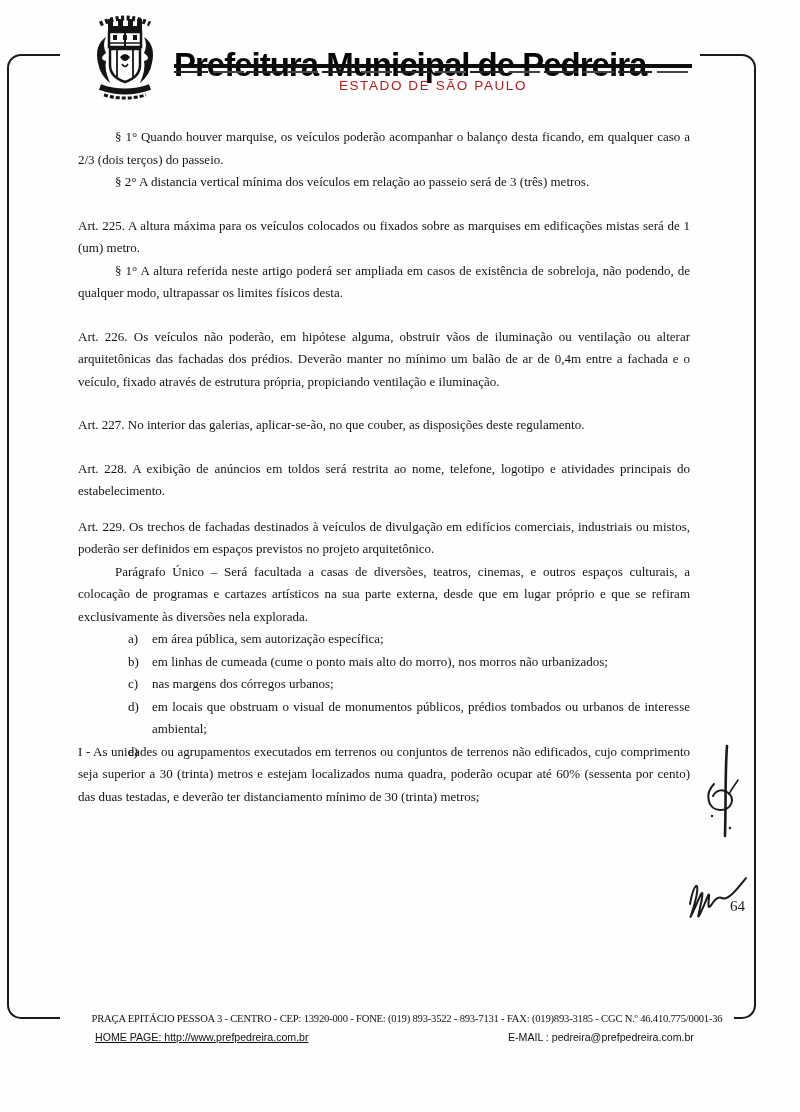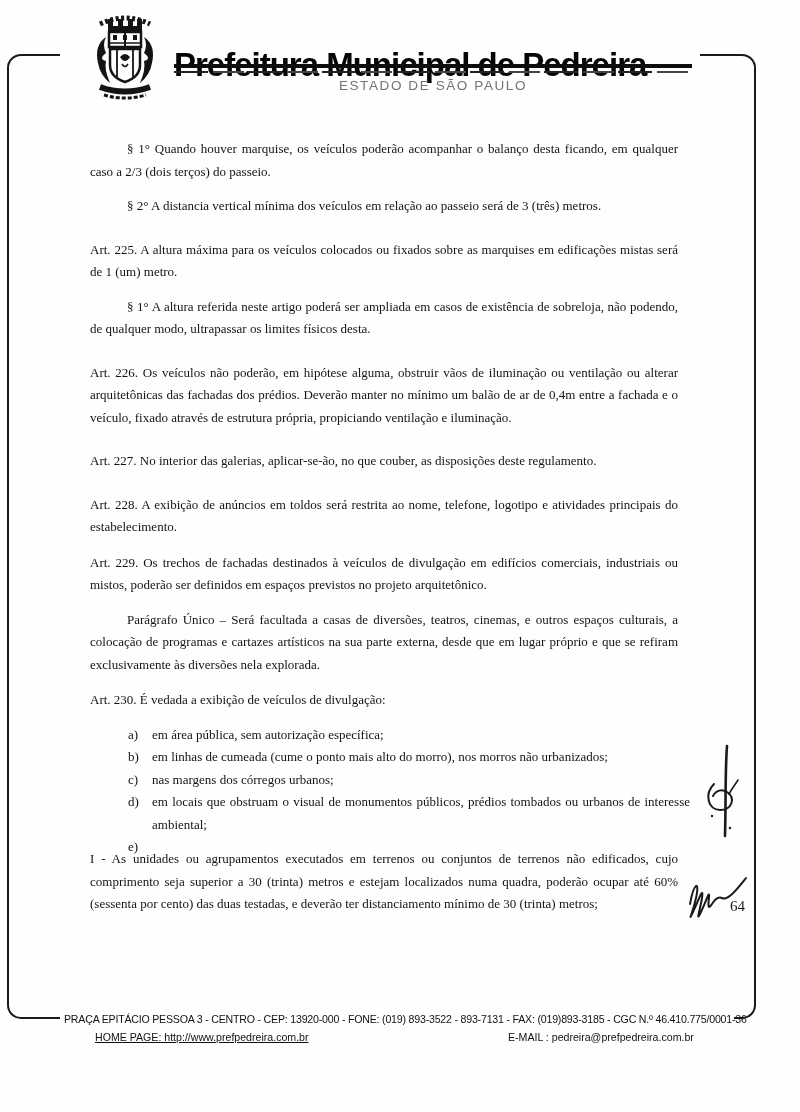--- a/index.html
+++ b/index.html
@@ -24,44 +24,44 @@
     font-family:"Liberation Sans", sans-serif;font-weight:bold;
     font-size:33px;letter-spacing:-1px;white-space:nowrap;color:#050505;
   }
   .title-rule-1{position:absolute;left:174px;top:64px;width:518px;height:4px;background:#0d0d0d;z-index:3;}
   .title-rule-2{
     position:absolute;left:174px;top:71px;width:518px;height:2px;z-index:3;
     background:repeating-linear-gradient(90deg,#222 0 34px,transparent 34px 39px,#444 39px 70px,transparent 70px 74px);
   }
   .state-subtitle{
     position:absolute;left:174px;top:78px;width:518px;text-align:center;z-index:3;
-    font-family:"Liberation Sans", sans-serif;font-size:13.5px;letter-spacing:1.6px;color:#737373;
+    font-family:"Liberation Sans", sans-serif;font-size:13.5px;letter-spacing:1.6px;color:#b91c1c;
   }
   
   .doc-body{
     position:absolute;left:78px;top:126px;width:612px;z-index:3;
     font-size:13px;line-height:22.5px;text-align:justify;color:#131313;
   }
-  .doc-body p{margin:12px;}
+  .doc-body p{margin:0;}
   .indent{text-indent:37px;}
   .gap{margin-top:21px !important;}
   .gap-sm{margin-top:13px !important;font-family:Liberation Serif, serif;}
   .item{position:relative;padding-left:74px;}
   .item-label{position:absolute;left:50px;top:0;}
   
   .ink-mark{position:absolute;left:700px;top:744px;z-index:4;}
   .signature-mark{position:absolute;left:684px;top:870px;z-index:4;}
   .page-number{
     position:absolute;left:730px;top:898px;width:40px;z-index:3;
     font-size:15px;color:#1a1a1a;
   }
   
   .footer-line1{
-    position:absolute;left:64px;top:1013px;width:674px;z-index:3;text-align:center;
-    font-family:Liberation Sans, sans-serif;font-size:10.6px;letter-spacing:-0.2px;
+    position:absolute;left:70px;top:1013px;width:674px;z-index:3;text-align:center;
+    font-family:Liberation Serif, serif;font-size:10.6px;letter-spacing:-0.2px;
     white-space:nowrap;color:#111;
   }
   .footer-homepage{
     position:absolute;left:95px;top:1031px;z-index:3;
     font-family:"Liberation Sans", sans-serif;font-size:10.6px;color:#111;text-decoration:underline;
   }
   .footer-email{
     position:absolute;left:508px;top:1031px;z-index:3;
     font-family:"Liberation Sans", sans-serif;font-size:10.6px;color:#111;
   }
@@ -106,21 +106,20 @@
 <div class="doc-body">
   <p class="indent">§ 1° Quando houver marquise, os veículos poderão acompanhar o balanço desta ficando, em qualquer caso a 2/3 (dois terços) do passeio.</p>
   <p class="indent">§ 2° A distancia vertical mínima dos veículos em relação ao passeio será de 3 (três) metros.</p>
   <p class="gap">Art. 225. A altura máxima para os veículos colocados ou fixados sobre as marquises em edificações mistas será de 1 (um) metro.</p>
   <p class="indent">§ 1° A altura referida neste artigo poderá ser ampliada em casos de existência de sobreloja, não podendo, de qualquer modo, ultrapassar os limites físicos desta.</p>
   <p class="gap">Art. 226. Os veículos não poderão, em hipótese alguma, obstruir vãos de iluminação ou ventilação ou alterar arquitetônicas das fachadas dos prédios. Deverão manter no mínimo um balão de ar de 0,4m entre a fachada e o veículo, fixado através de estrutura própria, propiciando ventilação e iluminação.</p>
   <p class="gap">Art. 227. No interior das galerias, aplicar-se-ão, no que couber, as disposições deste regulamento.</p>
   <p class="gap">Art. 228. A exibição de anúncios em toldos será restrita ao nome, telefone, logotipo e atividades principais do estabelecimento.</p>
   <p class="gap-sm">Art. 229. Os trechos de fachadas destinados à veículos de divulgação em edifícios comerciais, industriais ou mistos, poderão ser definidos em espaços previstos no projeto arquitetônico.</p>
   <p class="indent">Parágrafo Único – Será facultada a casas de diversões, teatros, cinemas, e outros espaços culturais, a colocação de programas e cartazes artísticos na sua parte externa, desde que em lugar próprio e que se refiram exclusivamente às diversões nela explorada.</p>
-  <p class="gap-sm">Art. 230. É vedada a exibição de veículos de divulgação:</p>
 
   <div class="item">
     <span class="item-label">a)</span>
     <span class="item-text">em área pública, sem autorização específica;</span>
   </div>
   <div class="item">
     <span class="item-label">b)</span>
     <span class="item-text">em linhas de cumeada (cume o ponto mais alto do morro), nos morros não urbanizados;</span>
   </div>
   <div class="item">

